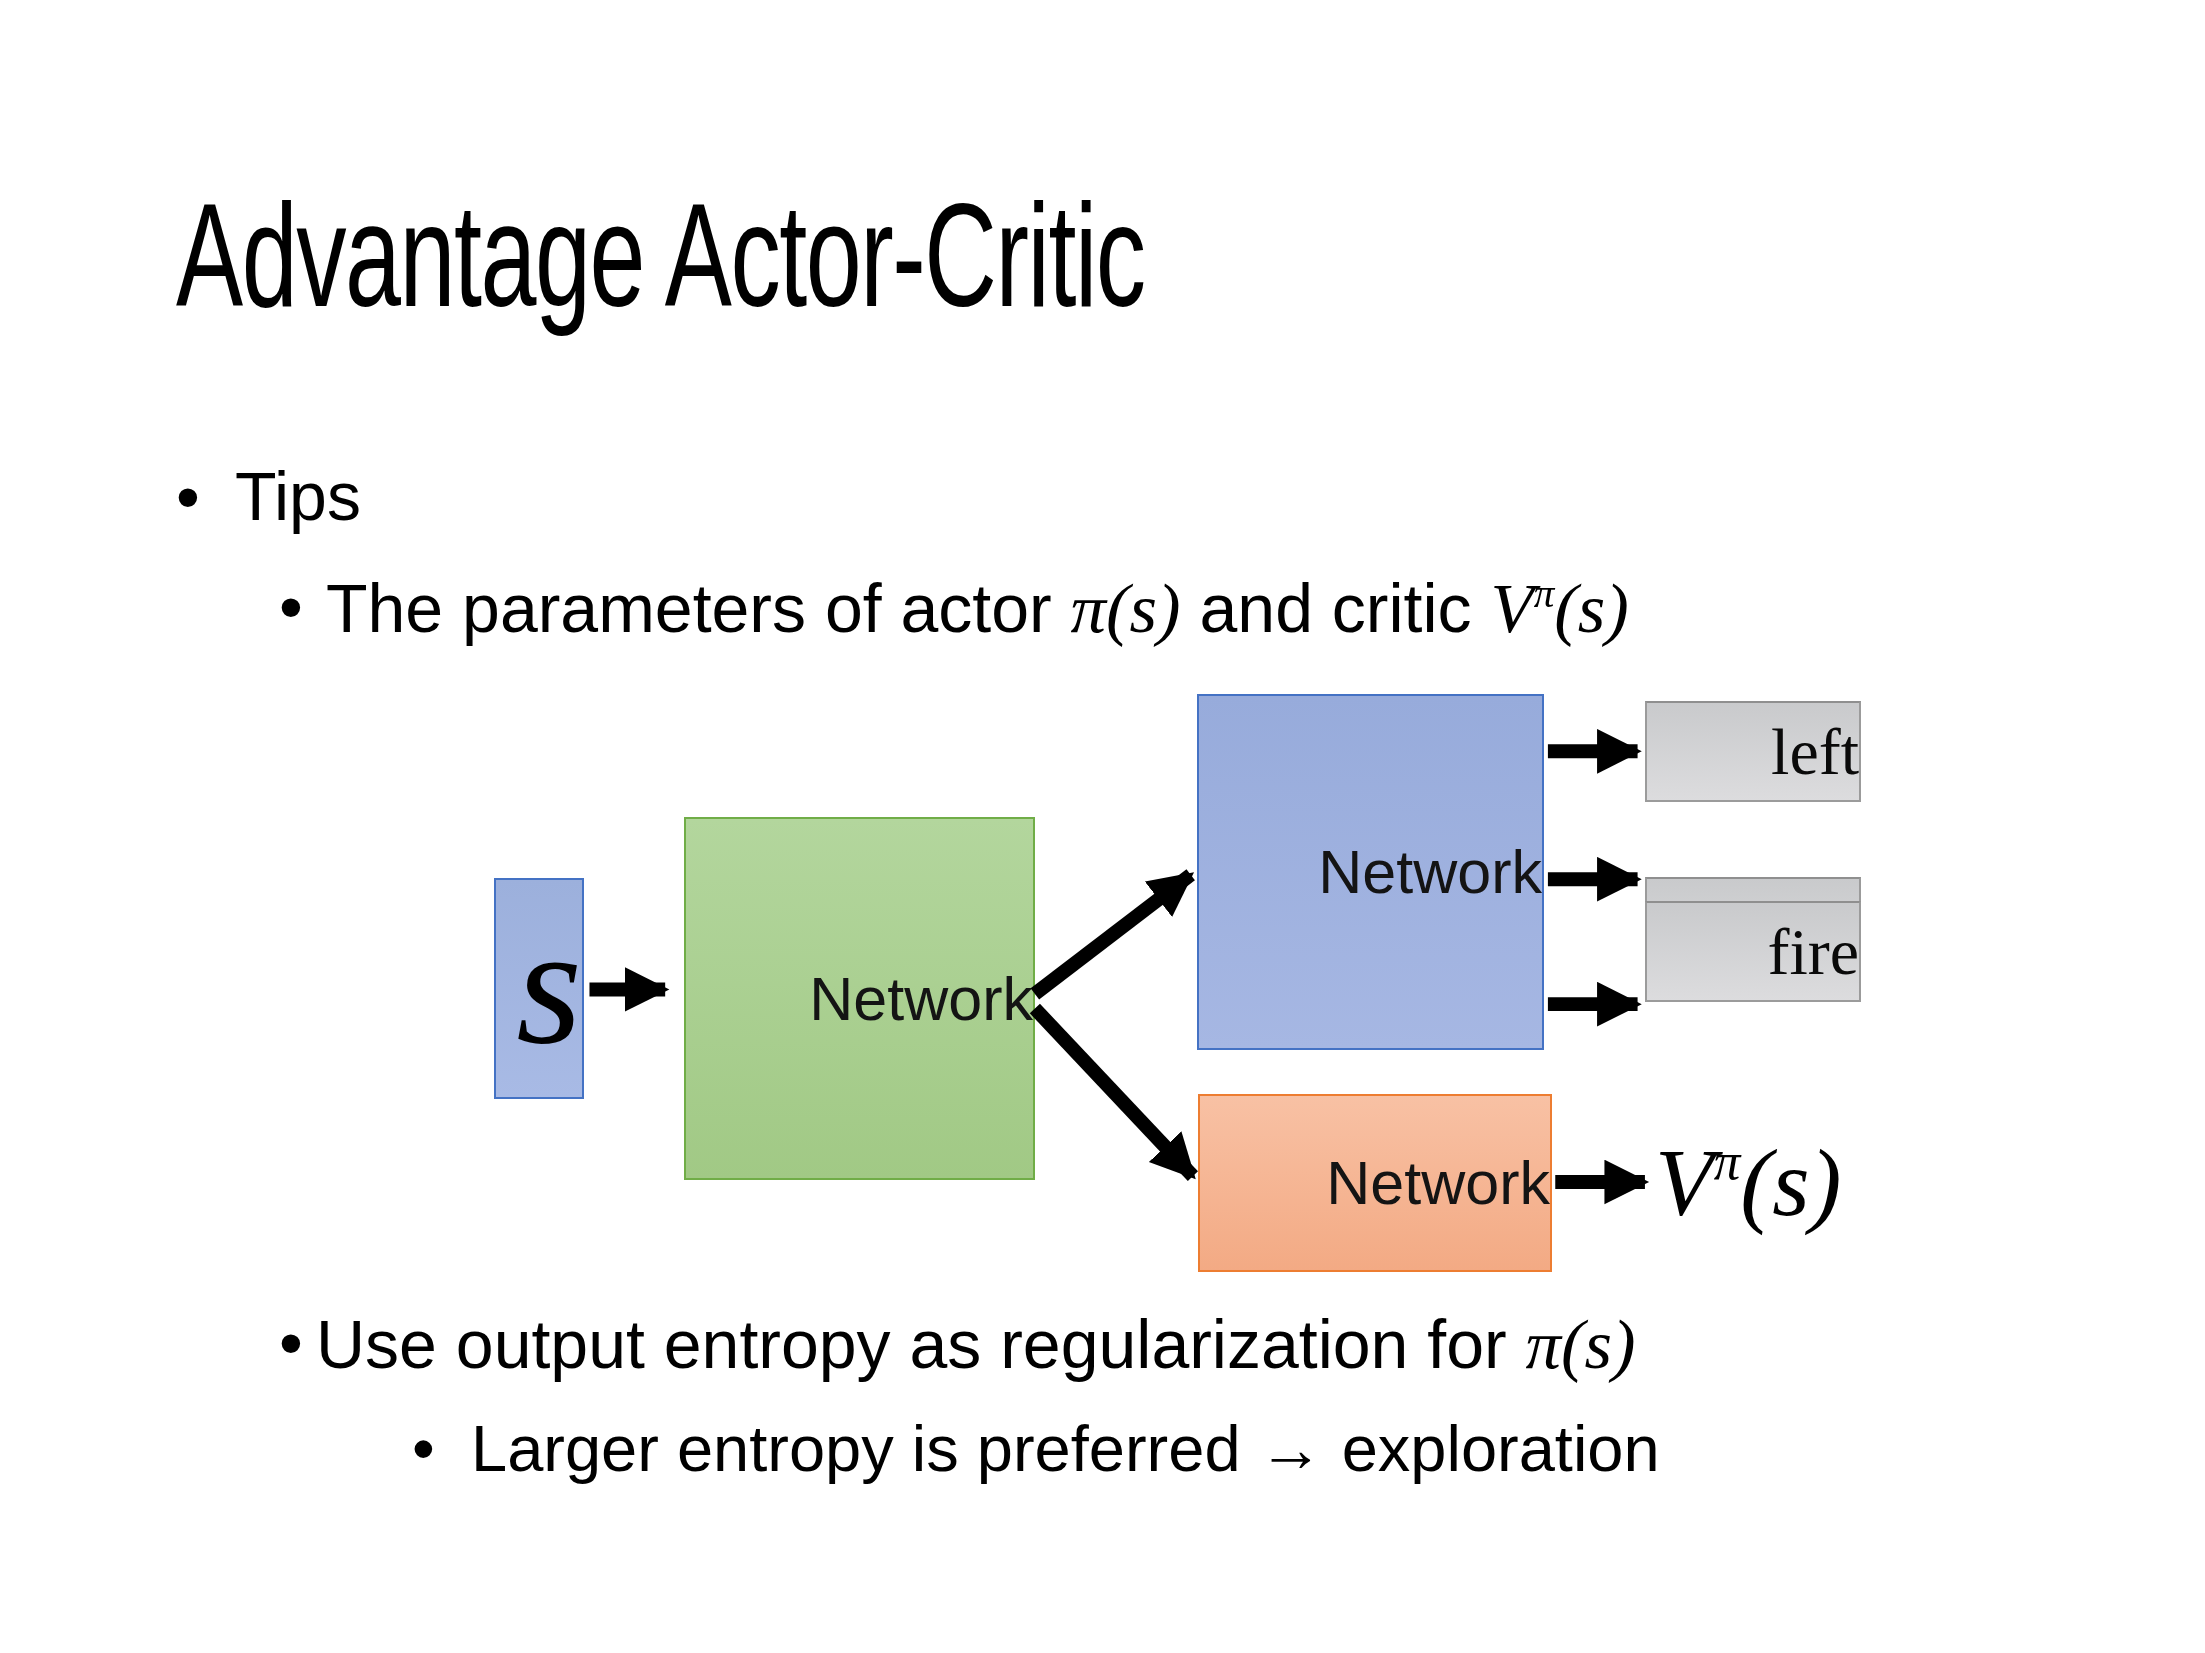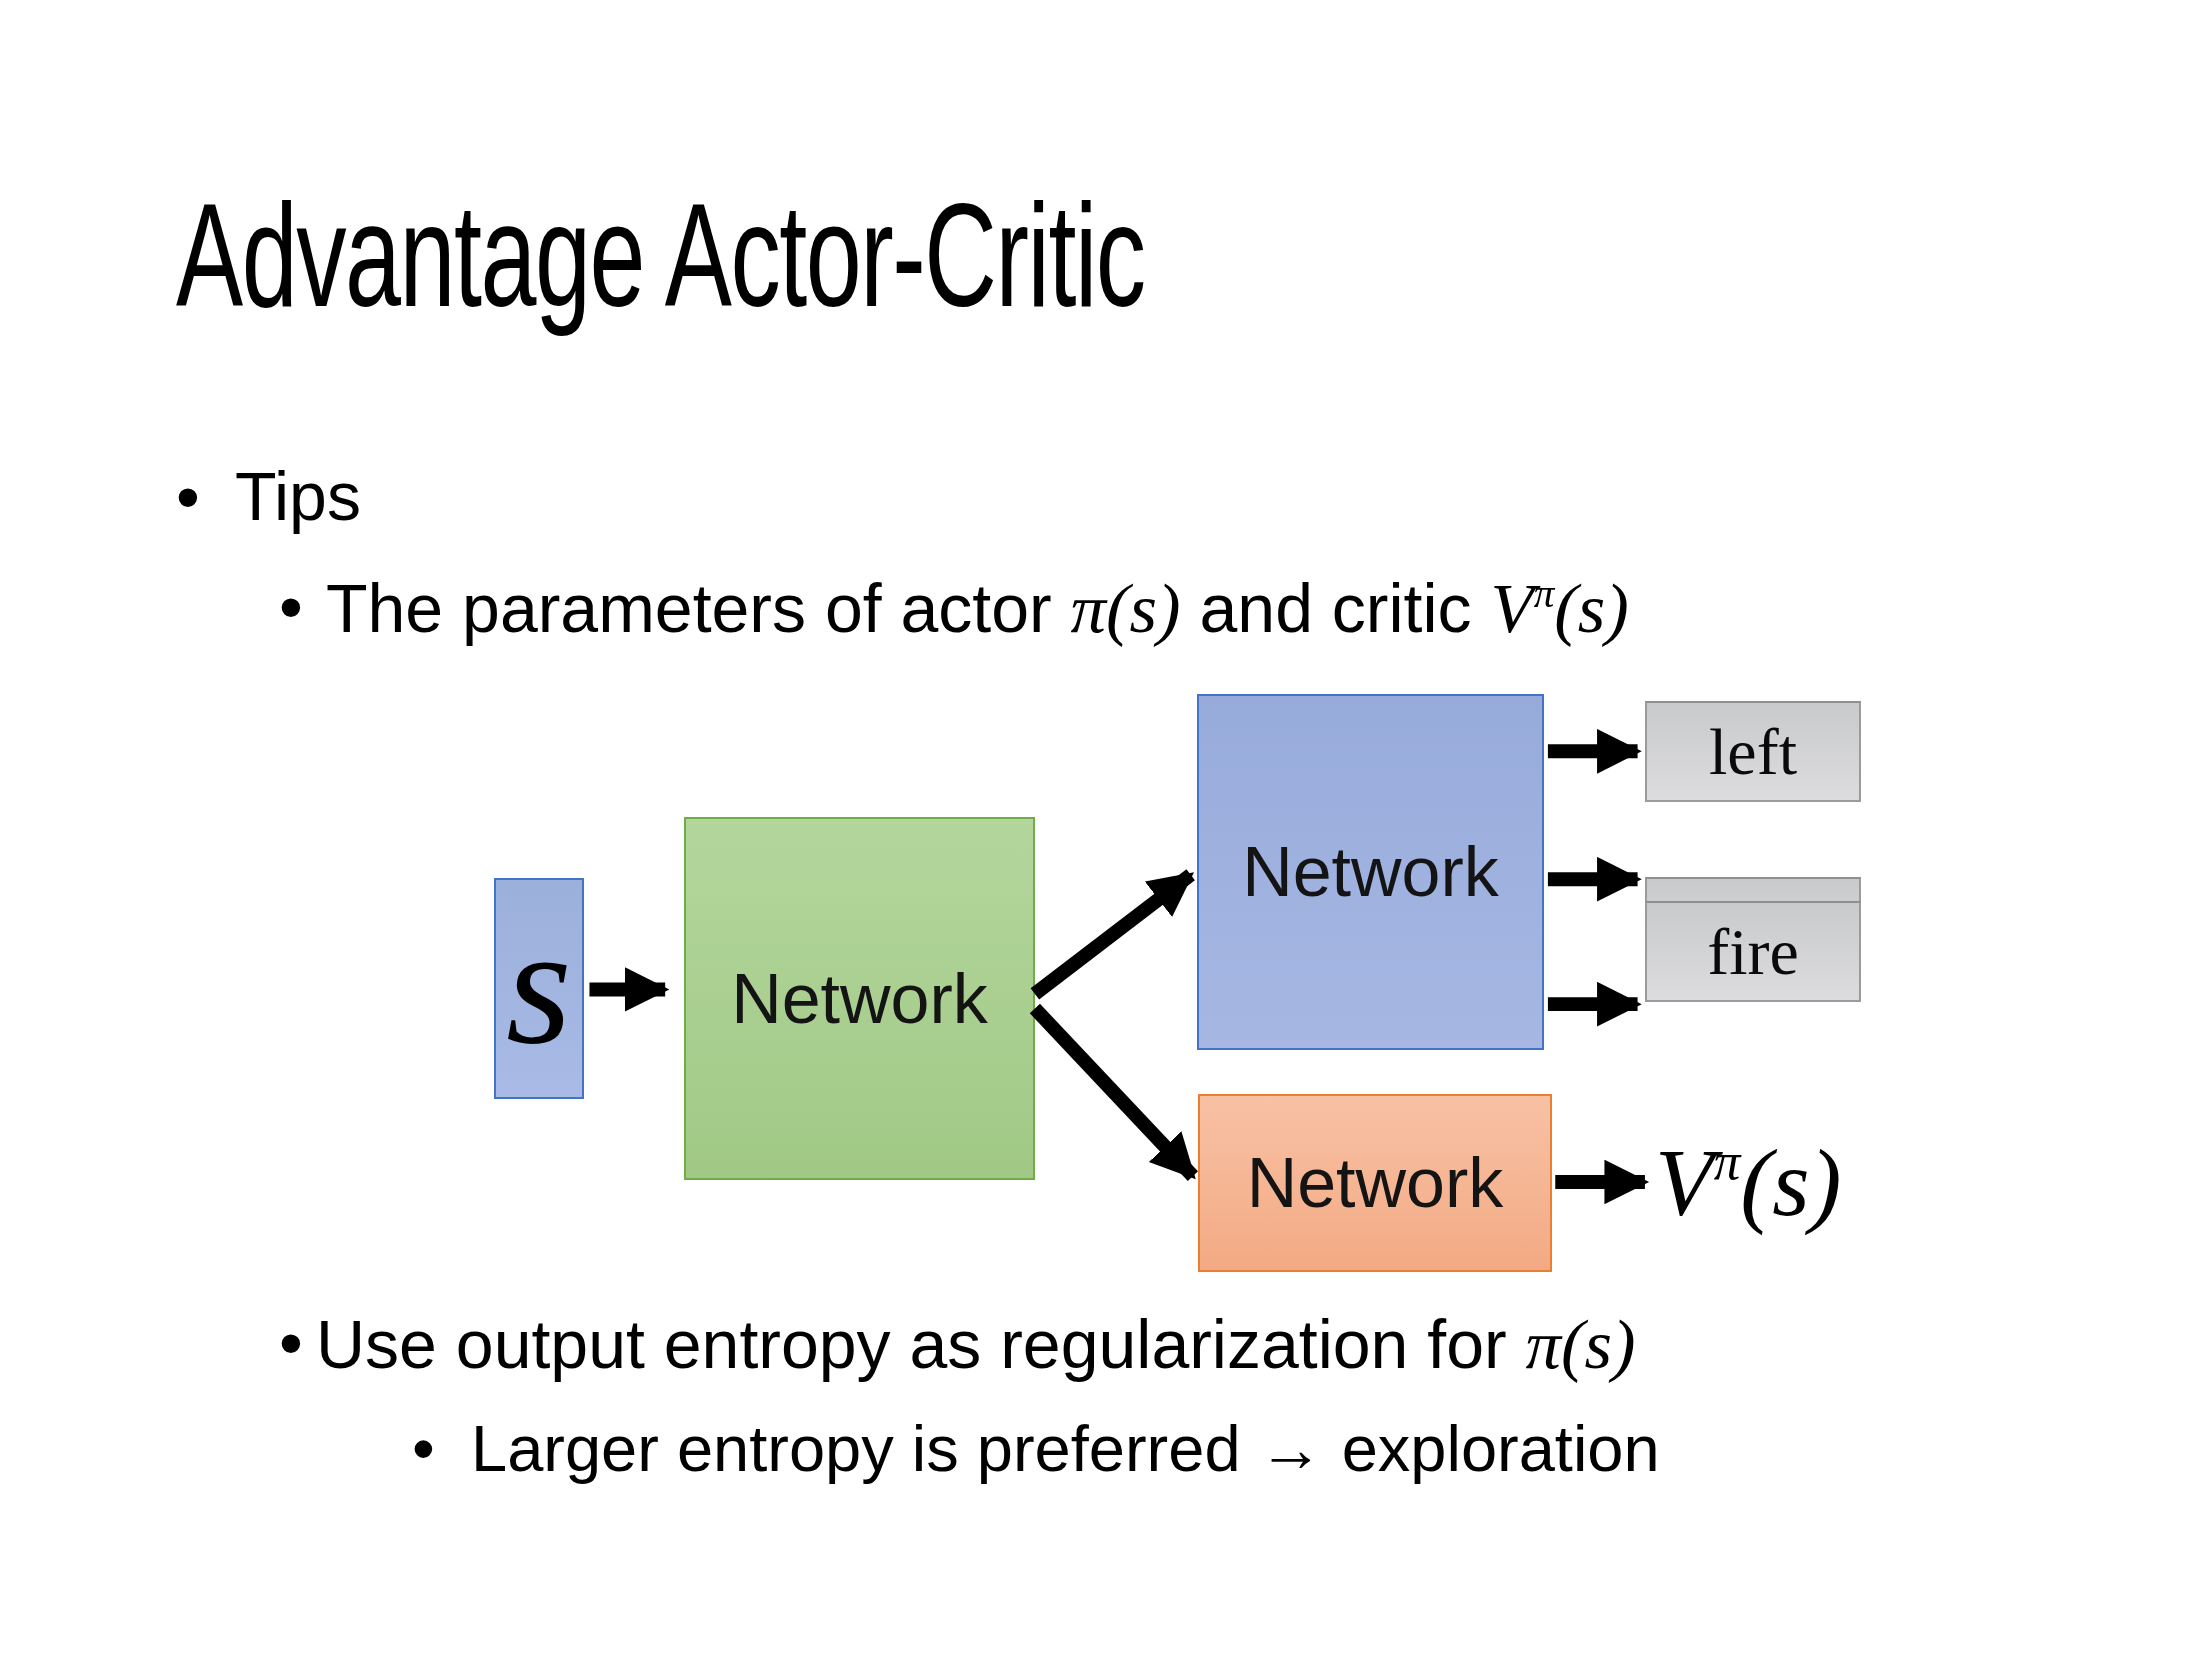--- a/index.html
+++ b/index.html
@@ -26,22 +26,22 @@
   .l2b{left:279px;top:1300px;font-size:68px;}
   .l2b .marker{width:37px;}
   .l3{left:412px;top:1408px;font-size:65px;}
   .l3 .marker{width:59px;}
   .btext{white-space:nowrap;}
 
   .math{font-family:"Liberation Serif",serif;font-style:italic;font-size:1.04em;}
   .math sup{font-size:0.58em;font-style:italic;vertical-align:super;line-height:0;}
 
   
-  .box{box-sizing:border-box;display:flex;align-items:center;justify-content:center;}
-  .net-label{font-size:70px;color:#141414;}
+  .box{box-sizing:border-box;display:flex;align-items:center;justify-content:flex-end;}
+  .net-label{font-size:61px;color:#141414;}
   .state-box{
     left:494px;top:878px;width:90px;height:221px;
     background:linear-gradient(180deg,#9cb0dc,#a8bae5);border:2.2px solid #4472c4;
   }
   .state-label{font-family:"Liberation Serif",serif;font-style:italic;font-size:169px;line-height:0;margin-top:-7.4px;}
   .shared-box{
     left:684px;top:817px;width:351px;height:363px;
     background:linear-gradient(180deg,#b3d69d,#a1c985);border:2.2px solid #70ad47;
   }
   .actor-box{

